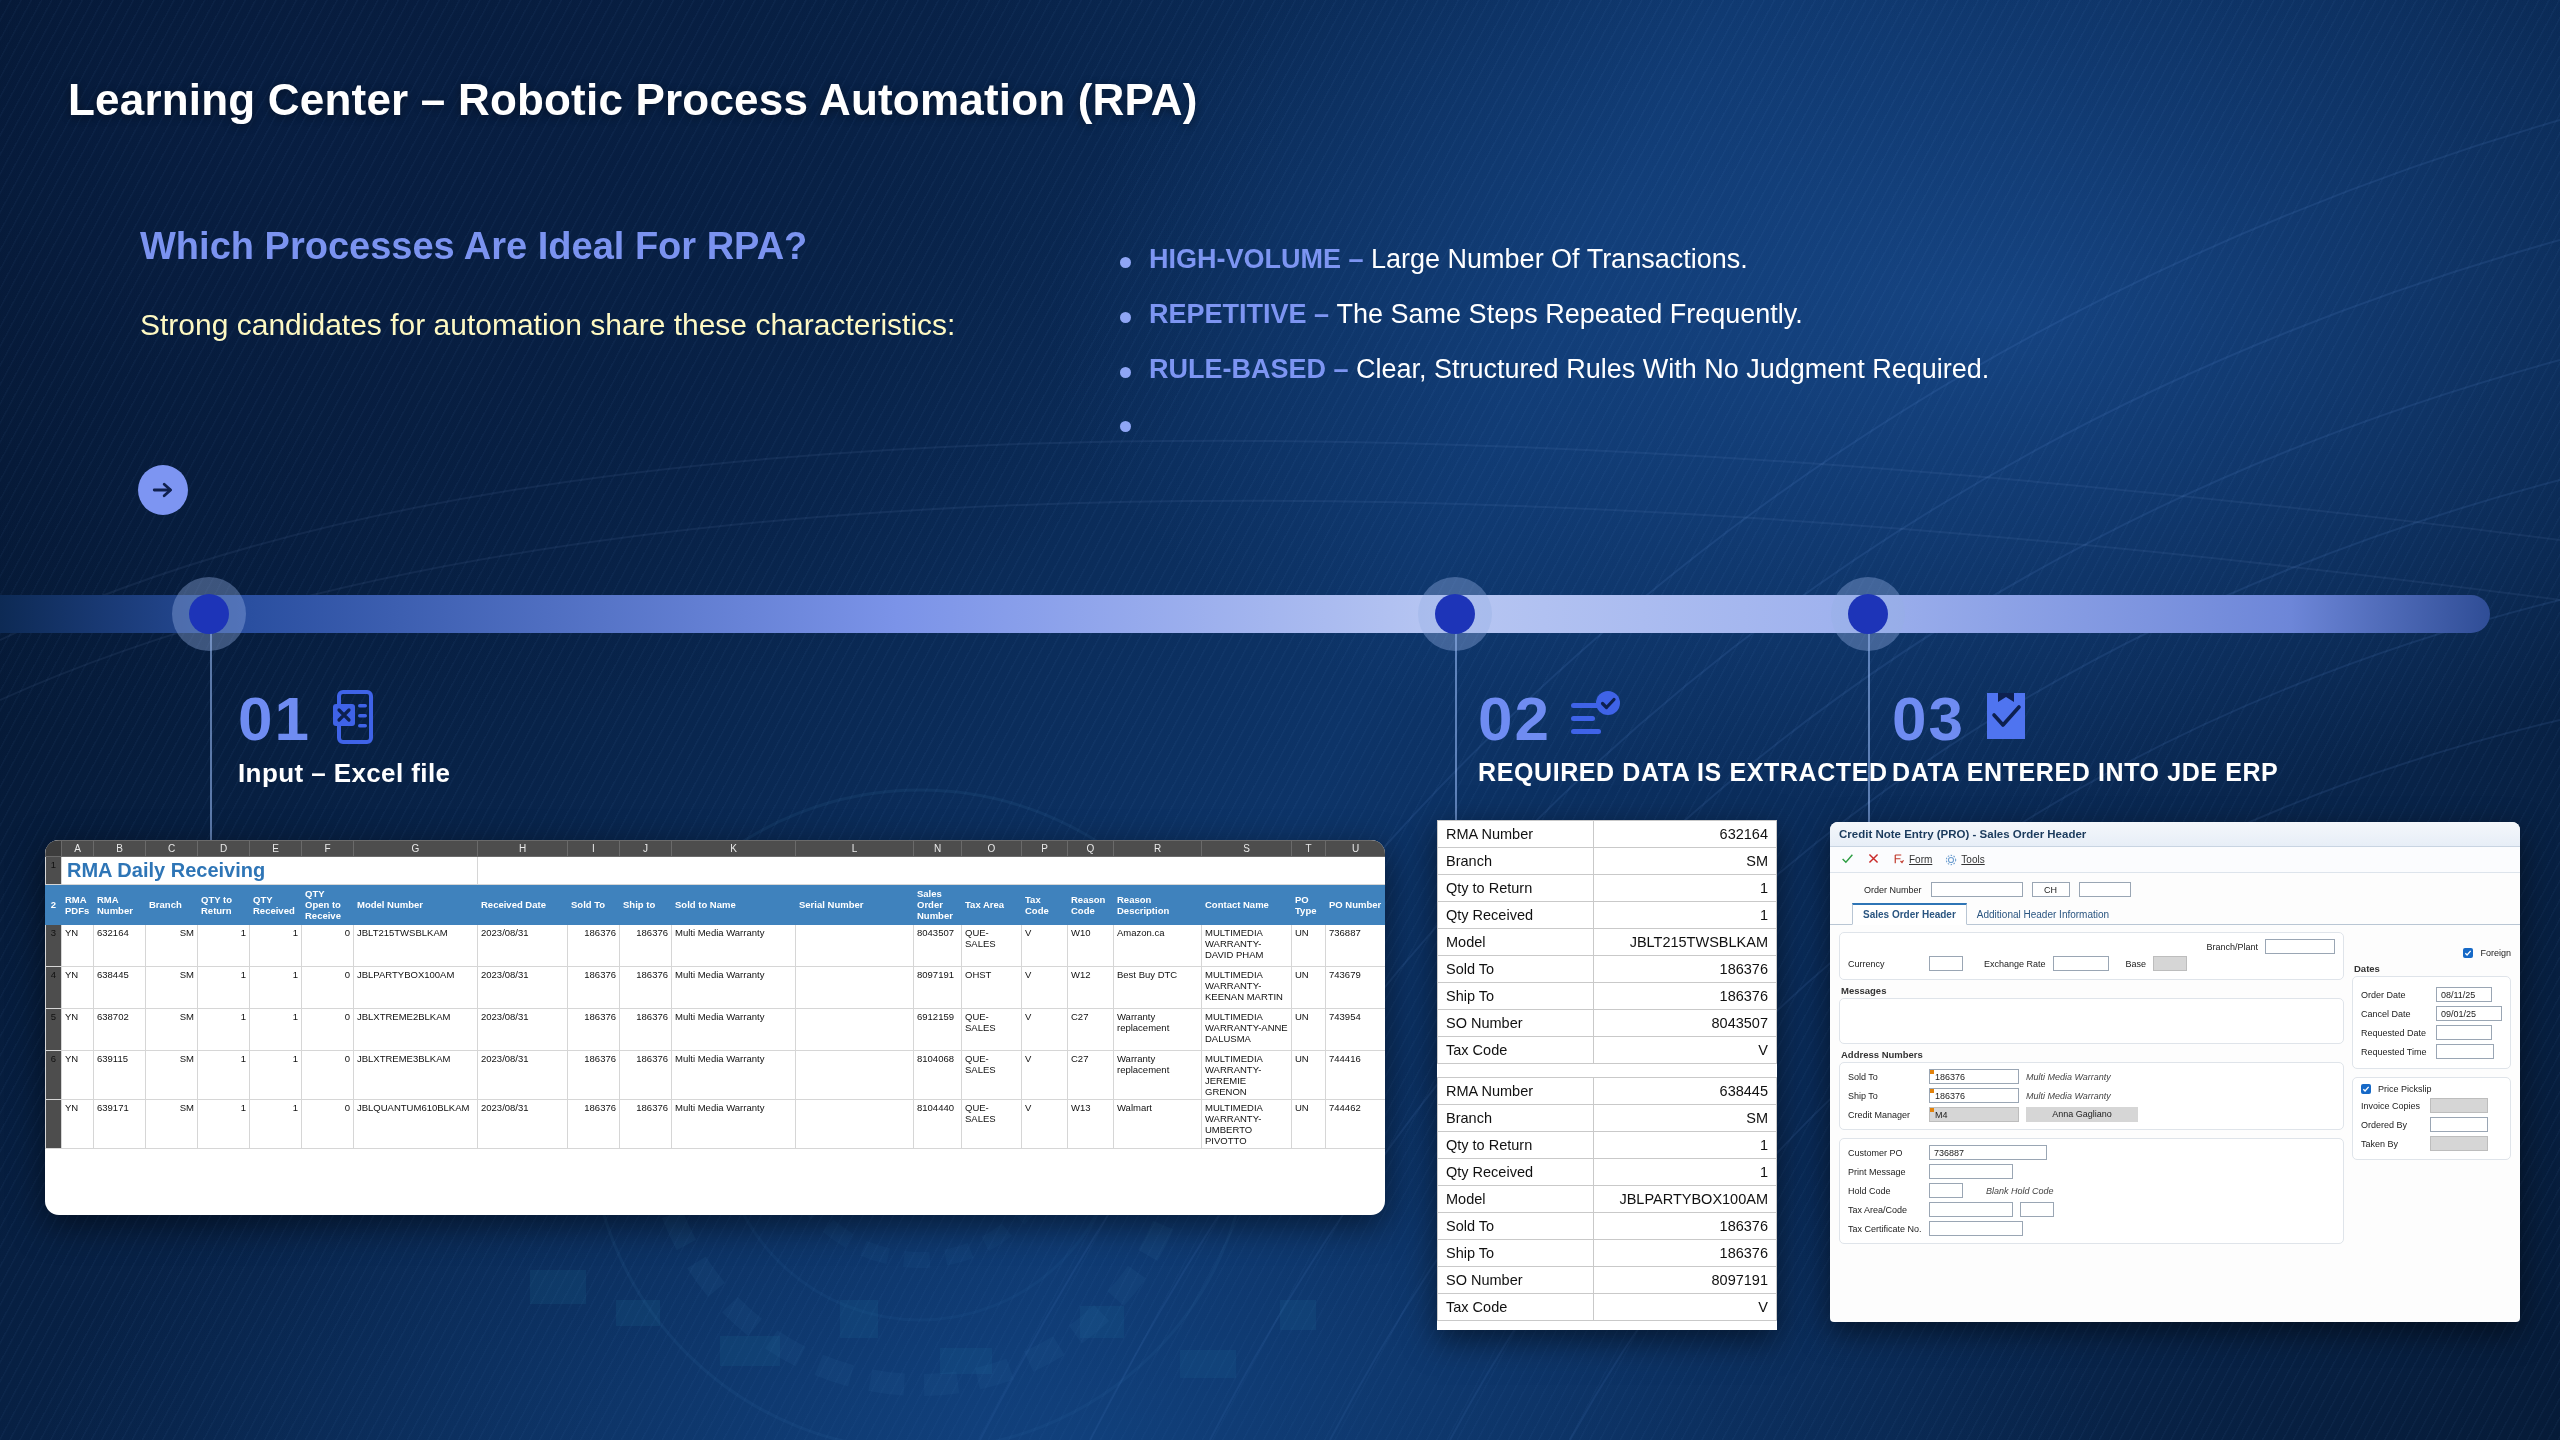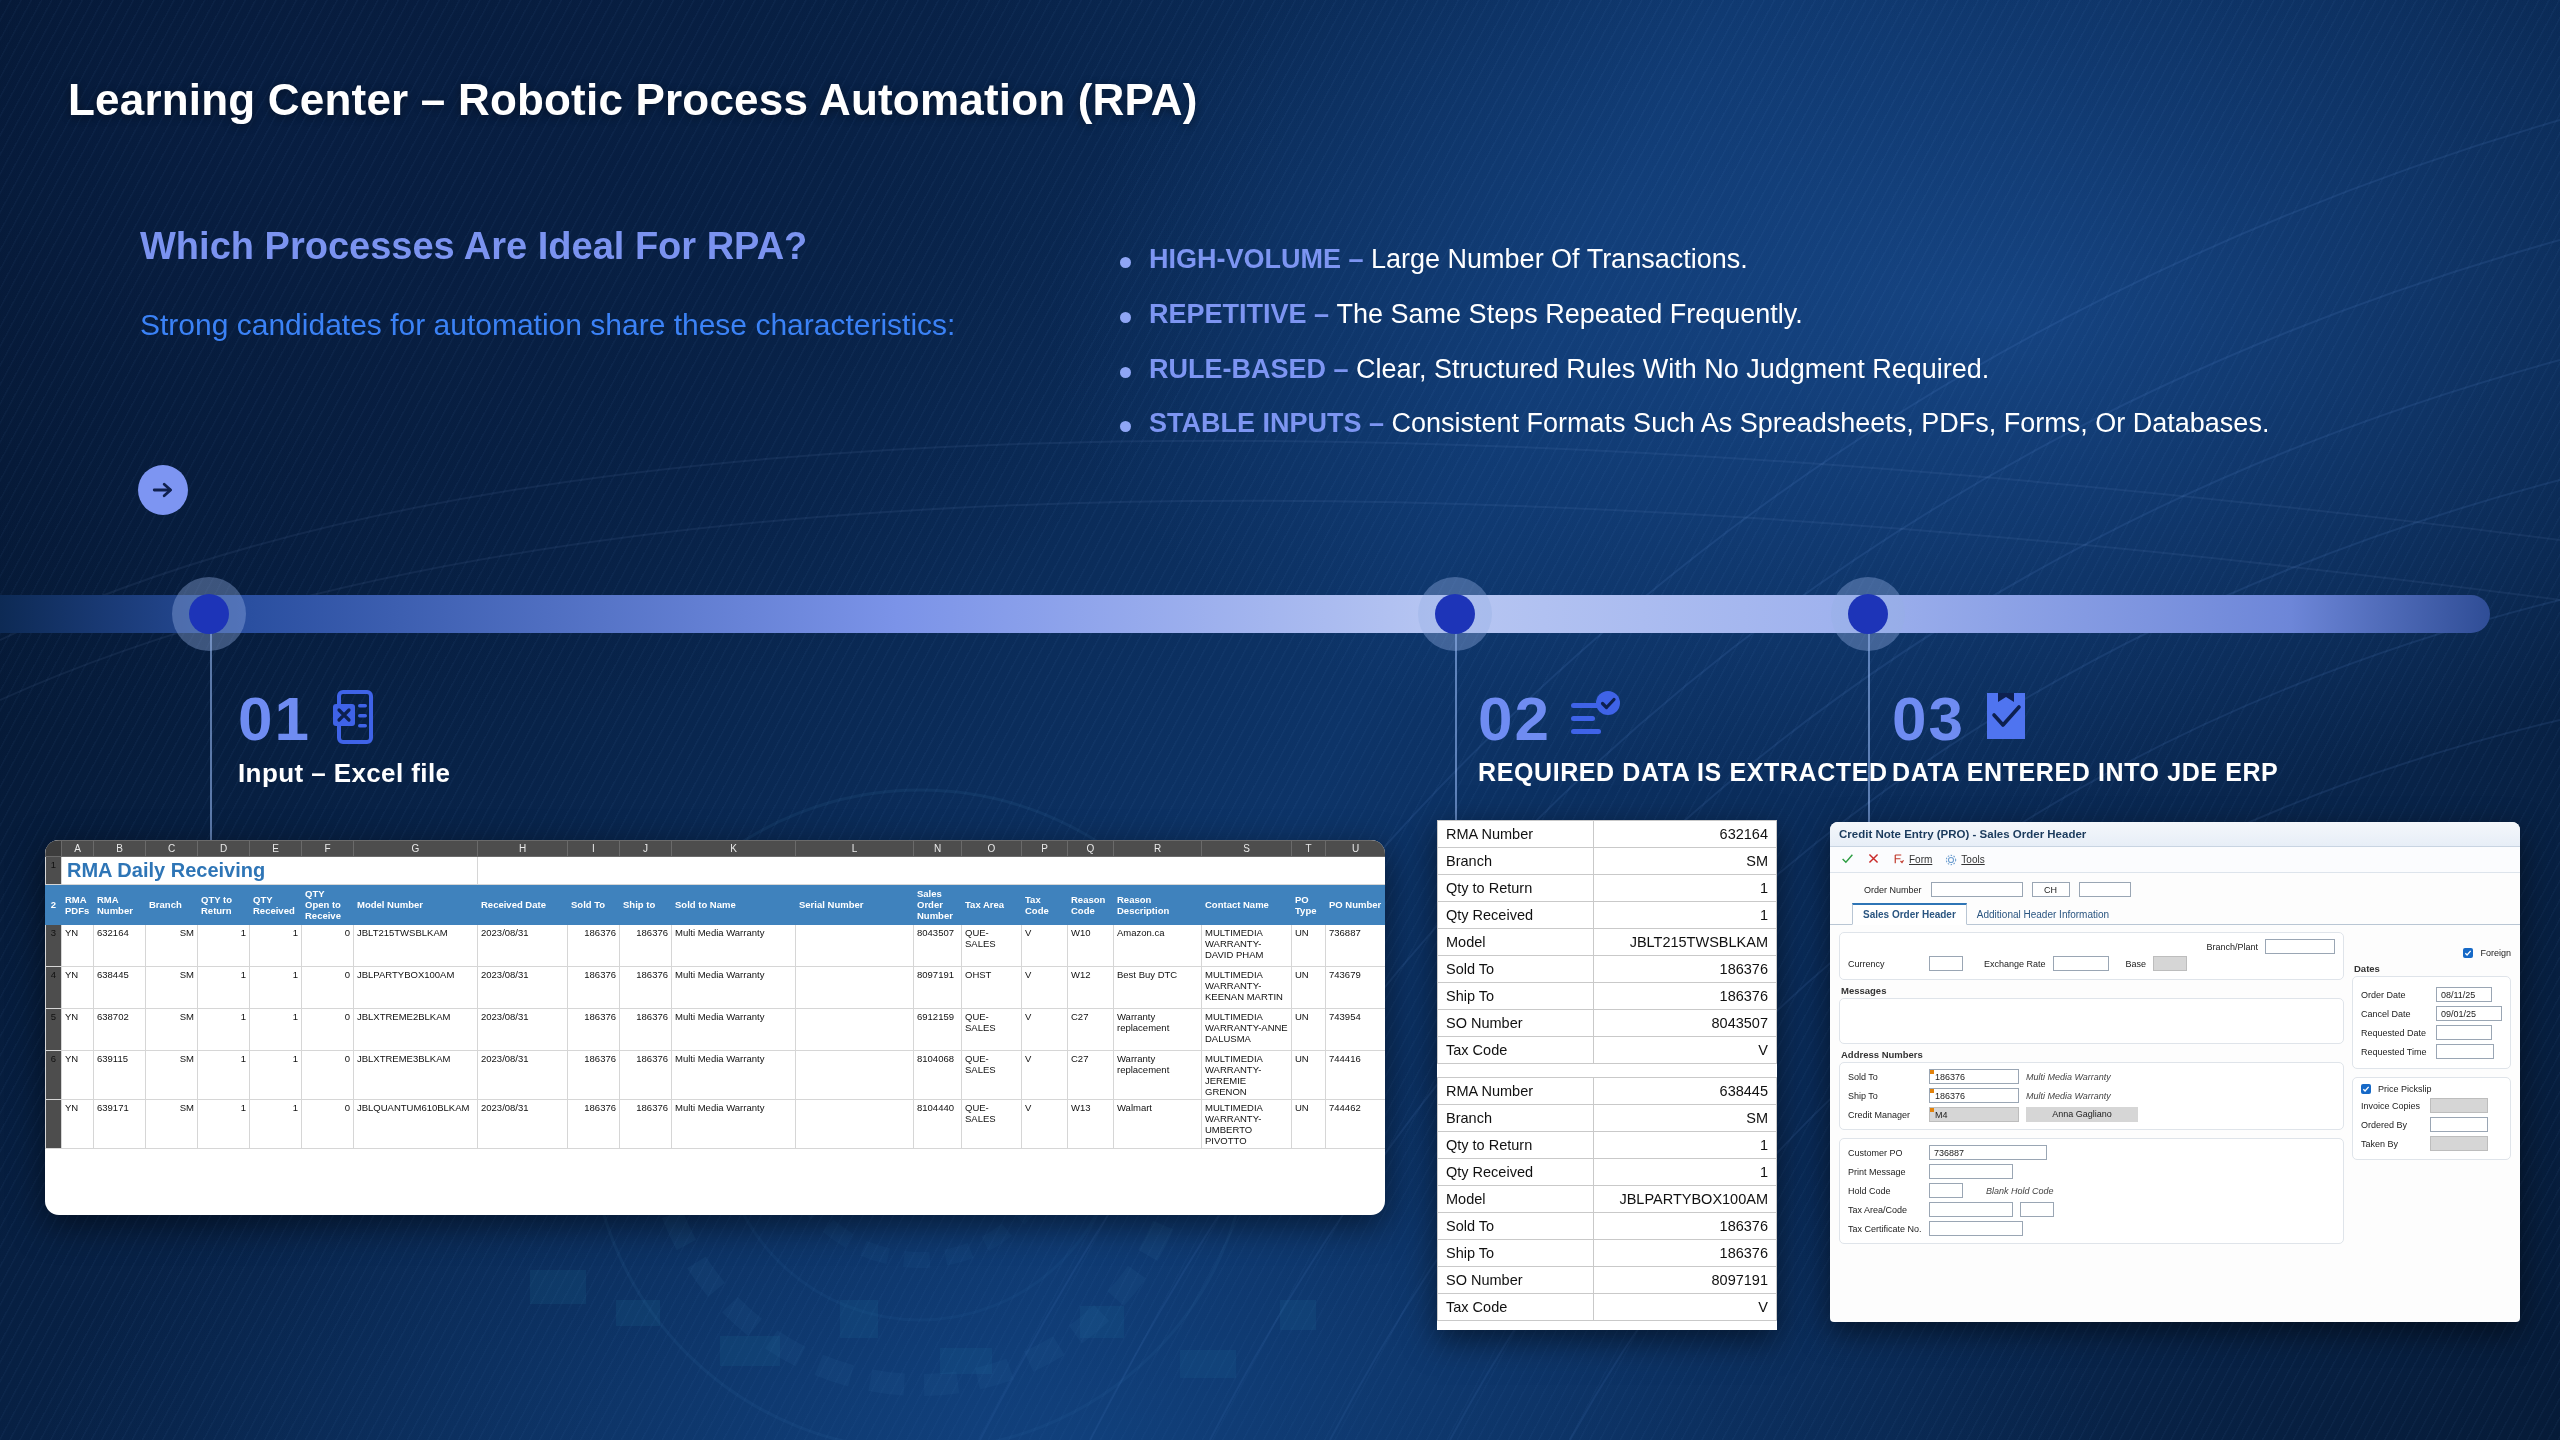--- a/index.html
+++ b/index.html
@@ -35,21 +35,21 @@
     position:absolute; left:68px; top:75px;
     font-size:44px; font-weight:700; color:#ffffff; letter-spacing:.2px;
     text-shadow:0 2px 10px rgba(0,0,0,.4);
   }
   #headline {
     position:absolute; left:140px; top:225px;
     font-size:38px; font-weight:700; color:#7b93f0;
   }
   #subhead {
     position:absolute; left:140px; top:305px; width:880px;
-    font-size:30px; color:#3b82f6; line-height:1.32; font-weight:400;
+    font-size:30px; color:#fef9c3; line-height:1.32; font-weight:400;
   }
 
   
   #bullets { position:absolute; left:1120px; top:243px; width:1350px; }
   .blt { display:flex; align-items:flex-start; margin-bottom:21px; }
   .blt-dot {
     width:11px; height:11px; border-radius:50%;
     background:#8fa6f5; margin-top:14px; margin-right:18px; flex:0 0 auto;
   }
   .blt-txt { font-size:27px; color:#ffffff; line-height:1.25; }
@@ -214,21 +214,20 @@
   <div class="blt">
     <span class="blt-dot"></span>
     <span class="blt-txt"><b class="blt-k">REPETITIVE</b><b class="blt-dash"> – </b><span>The Same Steps Repeated Frequently.</span></span>
   </div>
   <div class="blt">
     <span class="blt-dot"></span>
     <span class="blt-txt"><b class="blt-k">RULE-BASED</b><b class="blt-dash"> – </b><span>Clear, Structured Rules With No Judgment Required.</span></span>
   </div>
   <div class="blt">
     <span class="blt-dot"></span>
-    <span class="blt-txt"><b class="blt-k">STABLE INPUTS</b><b class="blt-dash"> – </b><span>Consistent Formats Such As Spreadsheets, PDFs, Forms, Or Databases.</span></span>
   </div>
 </div>
 
 <div id="callout">
   <span id="callout-circle">
     <svg width="28" height="28" viewBox="0 0 24 24" fill="none" stroke="#10204f" stroke-width="2.4" stroke-linecap="round" stroke-linejoin="round">
       <line x1="4.5" y1="12" x2="18" y2="12"></line>
         <polyline points="13,7 18.5,12 13,17"></polyline>
     </svg>
   </span>

